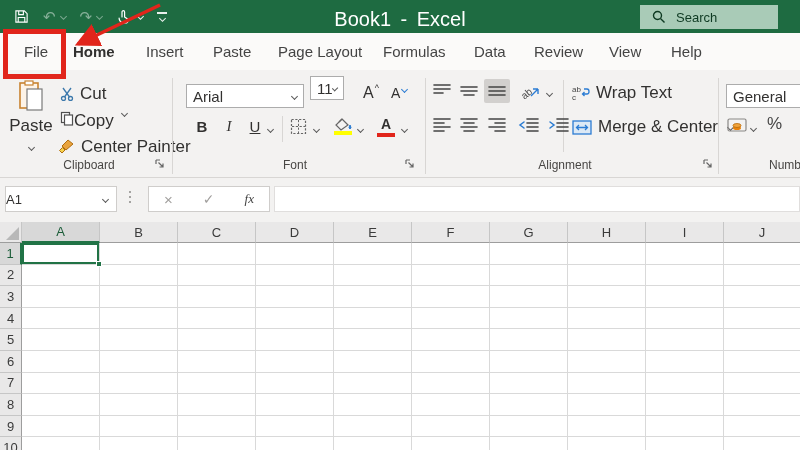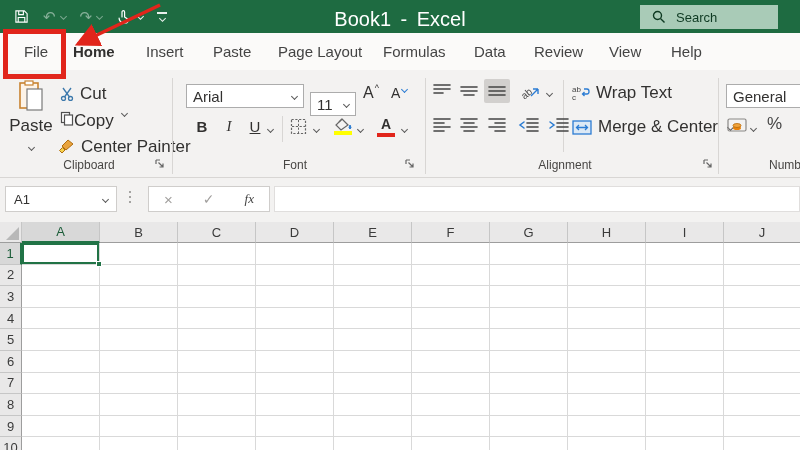--- a/index.html
+++ b/index.html
@@ -182,21 +182,21 @@
     <svg class="launcher" style="left:154px" viewBox="0 0 12 12">
       <path d="M2 2 H6 M2 2 V6" fill="none" stroke="#666" stroke-width="1.2"></path>
       <path d="M4.5 4.5 L9 9 M9 5.5 V9 H5.5" fill="none" stroke="#666" stroke-width="1.2"></path>
     </svg>
     <div class="vdiv" style="left:172px"></div>
 
     <div class="combo" style="left:186px;top:14px;width:118px;height:24px">
       <span class="ctext">Arial</span>
       <span class="chv"></span>
     </div>
-    <div class="combo" style="left:310px;top:22px;width:46px;height:24px">
+    <div class="combo" style="left:310px;top:6px;width:34px;height:24px">
       <span class="ctext">11</span>
       <span class="chv"></span>
     </div>
     <div style="position:absolute;left:363px;top:14px;font-size:16px;color:#323130">
       <span>A</span><span style="font-size:9px;position:relative;top:-7px;left:1px">^</span>
     </div>
     <div style="position:absolute;left:391px;top:15px;font-size:14px;color:#323130">
       <span>A</span><span class="chv" style="border-color:#2b7cd3;position:relative;top:-6px;left:2px"></span>
     </div>
 
@@ -364,21 +364,21 @@
         <ellipse cx="10" cy="8.5" rx="4" ry="2" fill="#f0a33c" stroke="#b96a08" stroke-width=".8"></ellipse>
       </svg>
     </div>
     <span class="chv" style="position:absolute;left:751px;top:56px"></span>
     <div style="position:absolute;left:767px;top:44px;font-size:17px;color:#444">%</div>
     <div class="grouplabel" style="left:769px;width:60px;text-align:left">Number</div>
   </div>
 
   <div class="fbar">
     <div class="fbox" style="left:5px;width:112px">
-      <span style="margin-left:8px;flex:1">A1</span>
+      <span style="margin-left:0;flex:1">A1</span>
       <span class="chv" style="margin-right:8px"></span>
     </div>
     <div class="dots">
         <i></i>
         <i></i>
         <i></i>
       </div>
     <div class="fbox" style="left:148px;width:122px;justify-content:space-around">
       <span style="color:#a19f9d;font-size:15px">×</span>
       <span style="color:#a19f9d;font-size:14px">✓</span>

